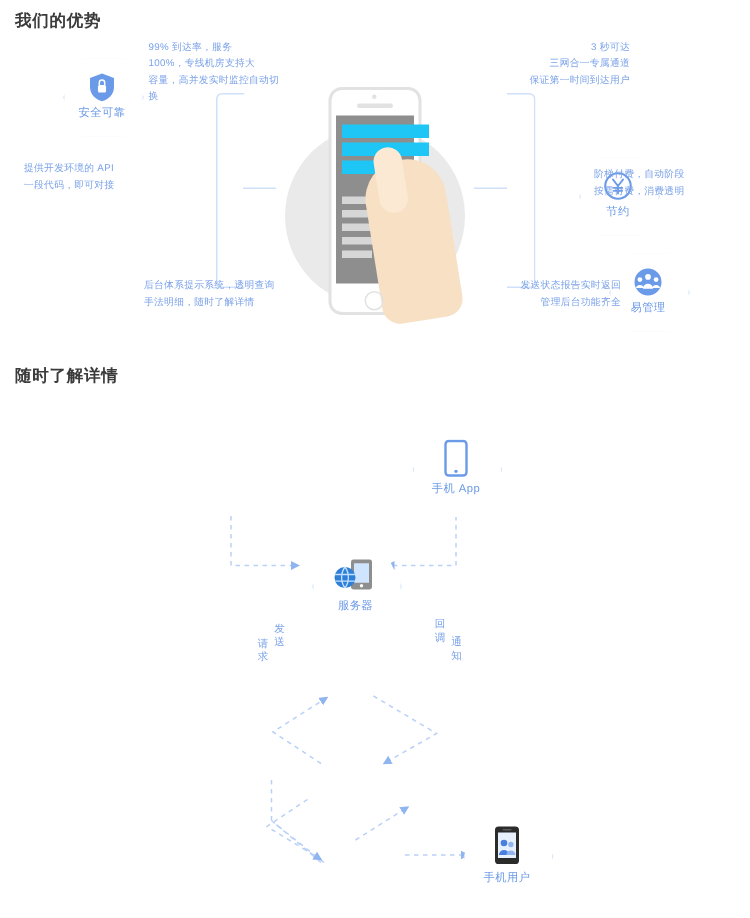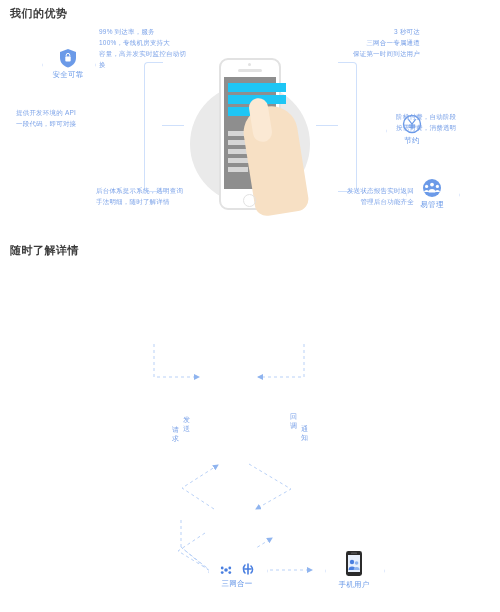--- a/index.html
+++ b/index.html
@@ -147,21 +147,21 @@
     transform:rotate(-9deg);
   }
 
   
   .acc-hex{width:58px;height:64px;}
   #hex-web{left:125px;top:280px;}
   #hex-app{left:275px;top:280px;}
   #hex-server{left:208px;top:358px;}
   #hex-http{left:208px;top:455px;}
   #hex-three{left:208px;top:538px;}
-  #hex-user{left:325px;top:538px;}
+  #hex-user{left:309px;top:538px;}
 
   .flow-svg{position:absolute;left:0;top:255px;width:500px;height:357px;}
 
   .flow-label{
     position:absolute;
     font-size:7px;
     color:#7ba2e8;
     letter-spacing:.2px;
     line-height:9px;
     width:9px;
@@ -280,43 +280,51 @@
     <path d="M181,292 V262" fill="none" stroke="#b9d1f7" stroke-width="1" stroke-dasharray="3,3"></path>
     <path d="M216,320 L182,293" fill="none" stroke="#b9d1f7" stroke-width="1" stroke-dasharray="3,3"></path>
 
     <path d="M237,305 L272,283" fill="none" stroke="#b9d1f7" stroke-width="1" stroke-dasharray="3,3" marker-end="url(#arrowblue)"></path>
     <path d="M205,278 L178,296 L214,318" fill="none" stroke="#b9d1f7" stroke-width="1" stroke-dasharray="3,3" marker-end="url(#arrowblue)"></path>
 
     <path d="M270,315 H312" fill="none" stroke="#b9d1f7" stroke-width="1" stroke-dasharray="3,3" marker-end="url(#arrowblue)"></path>
   </svg>
 
 
-
-
-
-  <div class="hex acc-hex" id="hex-three">
-    <div class="hexshape"></div>
-    <div class="hex-inner">
-      <span class="hex-icon">
-        <svg width="36" height="26" viewBox="0 0 36 26">
-          <path d="M18 1.5 a6 6 0 0 1 0 12 a6 6 0 0 0 0 -12 Z" fill="#6b9ae8"></path>
-          <path d="M13.5 4 h9 M13.5 7 h9 M13.5 10 h9" stroke="#ffffff" stroke-width="1.1" fill="none"></path>
-          <g fill="#4a7fe0">
-            <circle cx="7" cy="19" r="1.8"></circle>
-            <circle cx="3.2" cy="17" r="1.4"></circle>
-            <circle cx="10.8" cy="17" r="1.4"></circle>
-            <circle cx="3.2" cy="21.6" r="1.4"></circle>
-            <circle cx="10.8" cy="21.6" r="1.4"></circle>
-          </g>
-          <path d="M26 14 c-2 2 -2 6 0 8 M29 13 v10 M26 18 h6 M32 15 c2 2 2 5 0 7" fill="none" stroke="#4a7fe0" stroke-width="1.6" stroke-linecap="round"></path>
-        </svg>
-      </span>
-      <span class="hex-label">三网合一</span>
-    </div>
-  </div>
+  <div class="hex acc-hex" id="hex-app">
+    <div class="hexshape"></div>
+    <div class="hex-inner">
+      <span class="hex-icon">
+        <svg width="18" height="26" viewBox="0 0 18 26">
+          <rect x="2" y="1" width="14" height="23" rx="2.2" fill="none" stroke="#6b9ae8" stroke-width="1.6"></rect>
+          <rect x="4.2" y="4" width="9.6" height="15" fill="#ffffff"></rect>
+          <circle cx="9" cy="21.2" r="1.1" fill="#6b9ae8"></circle>
+        </svg>
+      </span>
+      <span class="hex-label">手机 App</span>
+    </div>
+  </div>
+
+  <div class="hex acc-hex" id="hex-server">
+    <div class="hexshape"></div>
+    <div class="hex-inner">
+      <span class="hex-icon">
+        <svg width="30" height="26" viewBox="0 0 30 26">
+          <rect x="12" y="2" width="14" height="20" rx="1.6" fill="#8e8e8e"></rect>
+          <rect x="14" y="4.5" width="10" height="13" fill="#cfe4ff"></rect>
+          <circle cx="19" cy="19.5" r="1.1" fill="#ffffff"></circle>
+          <circle cx="8" cy="14" r="7" fill="#2f7fd6"></circle>
+          <path d="M1.4 12 H14.6 M1.4 16.4 H14.6 M8 7 c3 4 3 10 0 14 M8 7 c-3 4 -3 10 0 14" fill="none" stroke="#bfe0ff" stroke-width=".9"></path>
+        </svg>
+      </span>
+      <span class="hex-label">服务器</span>
+    </div>
+  </div>
+
+
 
   <div class="hex acc-hex" id="hex-user">
     <div class="hexshape"></div>
     <div class="hex-inner">
       <span class="hex-icon">
         <svg width="20" height="28" viewBox="0 0 20 28">
           <rect x="2" y="1" width="16" height="25" rx="2.4" fill="#2b2b2b"></rect>
           <rect x="4" y="5" width="12" height="17" fill="#e8f0fc"></rect>
           <circle cx="8" cy="12" r="2.2" fill="#4a7fe0"></circle>
           <path d="M4.6 20 a3.4 3.4 0 0 1 6.8 0 Z" fill="#4a7fe0"></path>

